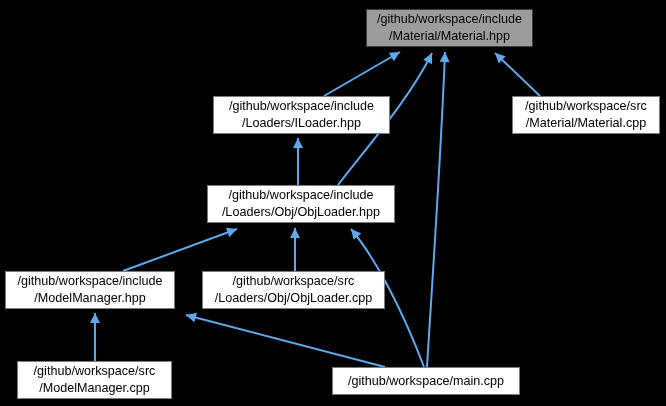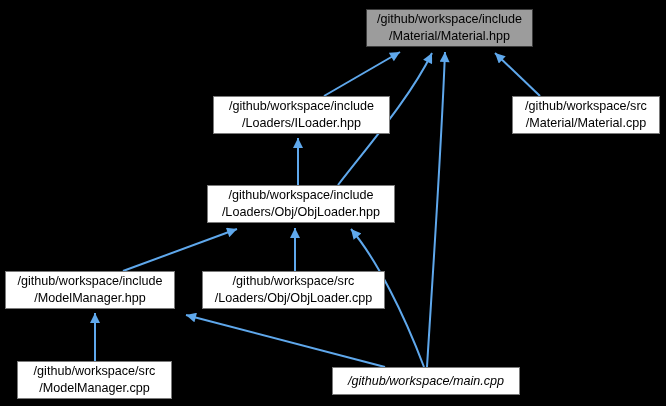--- a/index.html
+++ b/index.html
@@ -59,15 +59,15 @@
       <div class="node" style="left: 512px; top: 96px; width: 148px; height: 38px; background: rgb(255, 255, 255); border: 1px solid rgb(122, 122, 122); color: rgb(0, 0, 0);"><span>/github/workspace/src
 /Material/Material.cpp</span></div>
       <div class="node" style="left: 207px; top: 185px; width: 188px; height: 38px; background: rgb(255, 255, 255); border: 1px solid rgb(122, 122, 122); color: rgb(0, 0, 0);"><span>/github/workspace/include
 /Loaders/Obj/ObjLoader.hpp</span></div>
       <div class="node" style="left: 5px; top: 271px; width: 170px; height: 38px; background: rgb(255, 255, 255); border: 1px solid rgb(122, 122, 122); color: rgb(0, 0, 0);"><span>/github/workspace/include
 /ModelManager.hpp</span></div>
       <div class="node" style="left: 202px; top: 271px; width: 183px; height: 38px; background: rgb(255, 255, 255); border: 1px solid rgb(122, 122, 122); color: rgb(0, 0, 0);"><span>/github/workspace/src
 /Loaders/Obj/ObjLoader.cpp</span></div>
       <div class="node" style="left: 17px; top: 361px; width: 155px; height: 38px; background: rgb(255, 255, 255); border: 1px solid rgb(122, 122, 122); color: rgb(0, 0, 0);"><span>/github/workspace/src
 /ModelManager.cpp</span></div>
-      <div class="node" style="left: 332px; top: 367px; width: 188px; height: 28px; background: rgb(255, 255, 255); border: 1px solid rgb(122, 122, 122); color: rgb(0, 0, 0); font-style: italic;"><span>/github/workspace/main.cpp</span></div>
+      <div class="node" style="left: 332px; top: 367px; width: 188px; height: 28px; background: rgb(255, 255, 255); border: 1px solid rgb(122, 122, 122); color: rgb(0, 0, 0);"><span>/github/workspace/main.cpp</span></div>
     </div>
 </div>
 
 </body></html>

